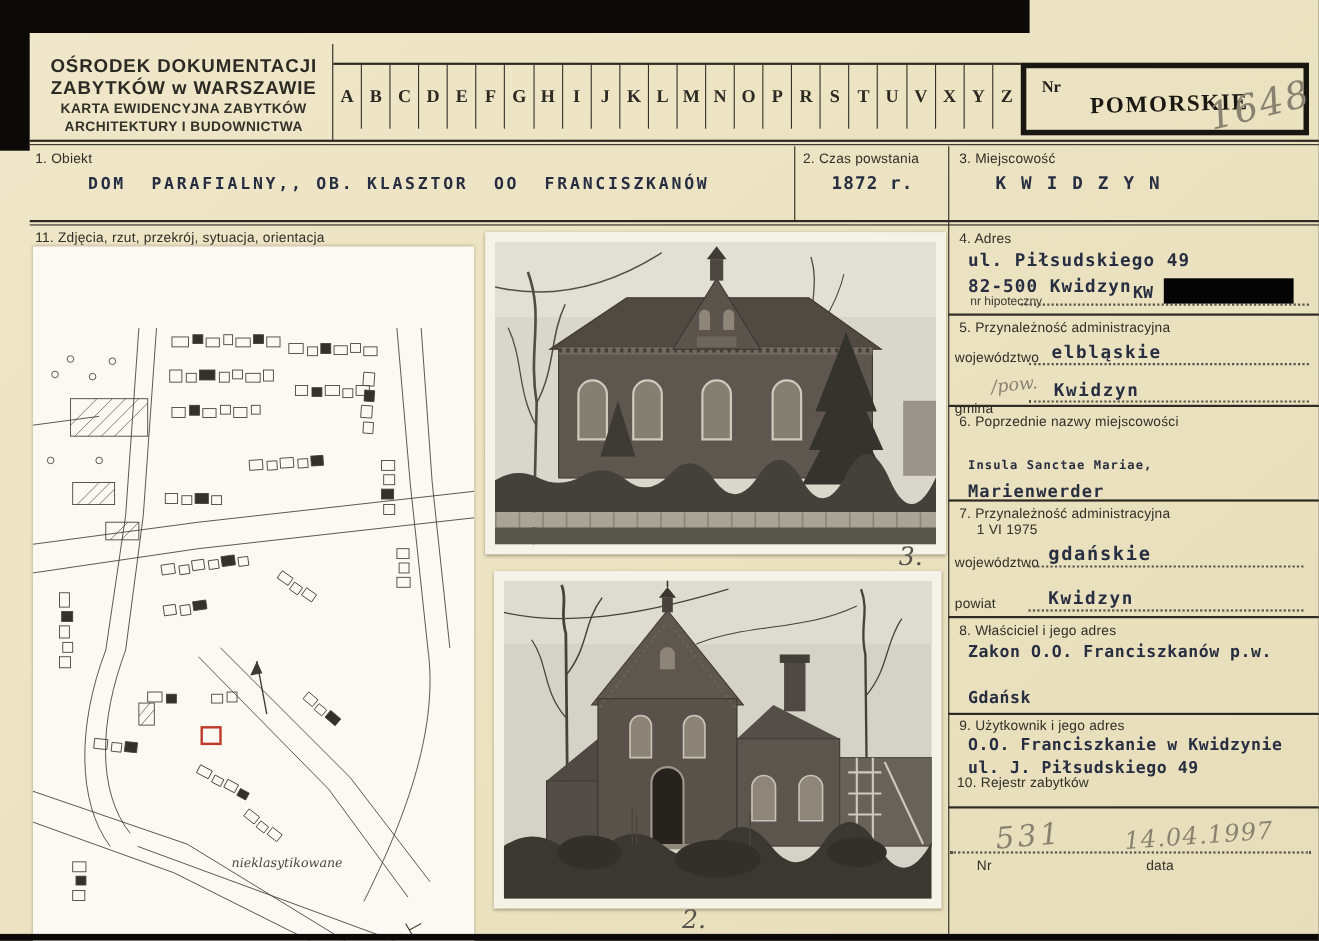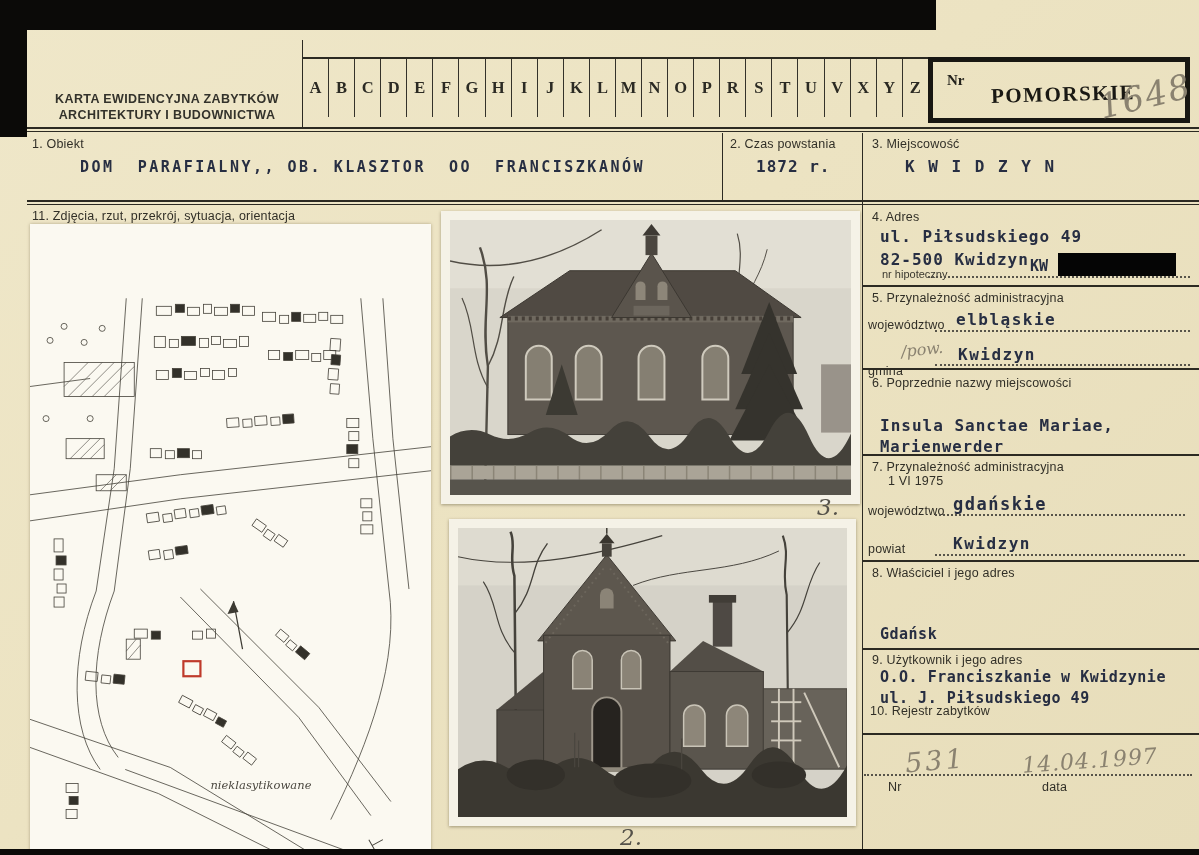--- a/index.html
+++ b/index.html
@@ -35,20 +35,24 @@
   .photo1{left:441px;top:211px;width:401px;height:275px;}
   .photo2{left:449px;top:519px;width:389px;height:289px;}
   .photo svg{width:100%;height:100%;display:block;}
   .caption{position:absolute;font-family:"DejaVu Serif",serif;font-style:italic;color:#55524a;font-size:23px;}
 </style>
 </head>
 <body>
 
 <div class="page">
 
+  <div class="org1">
+    <div>OŚRODEK DOKUMENTACJI</div>
+    <div>ZABYTKÓW w WARSZAWIE</div>
+  </div>
   <div class="org2">
     <div>KARTA EWIDENCYJNA ZABYTKÓW</div>
     <div>ARCHITEKTURY I BUDOWNICTWA</div>
   </div>
 
   <div class="alphabet">
     <span class="cell">A</span>
     <span class="cell">B</span>
     <span class="cell">C</span>
     <span class="cell">D</span>
@@ -398,35 +402,36 @@
   <span class="plabel" style="left:868px;top:318px;">województwo</span>
   <span class="typed" style="left:956px;top:310px;font-size:16px;letter-spacing:1.5px;">elbląskie</span>
   <div class="dotted" style="left:935px;top:330px;width:255px;"></div>
   <span class="plabel" style="left:868px;top:364px;">gmina</span>
   <span class="hand" style="position:absolute;left:901px;top:340px;font-size:16px;transform:rotate(-6deg);">/pow.</span>
   <span class="typed" style="left:958px;top:345px;font-size:16px;letter-spacing:1.5px;">Kwidzyn</span>
   <div class="dotted" style="left:935px;top:364px;width:255px;"></div>
   <div class="hline" style="left:862px;top:368px;width:337px;height:2px;"></div>
 
   <span class="plabel" style="left:872px;top:376px;">6. Poprzednie nazwy miejscowości</span>
-  <span class="typed" style="left:880px;top:416px;font-size:16px;letter-spacing:1px;">Insula Sanctae Mariae,</span>
+  <span class="typed" style="left:880px;top:416px;font-size:11px;letter-spacing:1px;">Insula Sanctae Mariae,</span>
   <span class="typed" style="left:880px;top:438px;font-size:15.5px;letter-spacing:1px;">Marienwerder</span>
   <div class="hline" style="left:862px;top:454px;width:337px;height:2px;"></div>
 
   <span class="plabel" style="left:872px;top:460px;">7. Przynależność administracyjna</span>
   <span class="plabel" style="left:888px;top:474px;">1 VI 1975</span>
   <span class="plabel" style="left:868px;top:504px;">województwo</span>
   <span class="typed" style="left:953px;top:494px;font-size:17px;letter-spacing:1.5px;">gdańskie</span>
   <div class="dotted" style="left:935px;top:514px;width:250px;"></div>
   <span class="plabel" style="left:868px;top:542px;">powiat</span>
   <span class="typed" style="left:953px;top:534px;font-size:16px;letter-spacing:1.5px;">Kwidzyn</span>
   <div class="dotted" style="left:935px;top:554px;width:250px;"></div>
   <div class="hline" style="left:862px;top:560px;width:337px;height:2px;"></div>
 
   <span class="plabel" style="left:872px;top:566px;">8. Właściciel i jego adres</span>
+  <span class="typed" style="left:880px;top:583px;font-size:15px;letter-spacing:.5px;">Zakon O.O. Franciszkanów p.w.</span>
   <span class="typed" style="left:880px;top:625px;font-size:15px;letter-spacing:.5px;">Gdańsk</span>
   <div class="hline" style="left:862px;top:648px;width:337px;height:2px;"></div>
 
   <span class="plabel" style="left:872px;top:653px;">9. Użytkownik i jego adres</span>
   <span class="typed" style="left:880px;top:668px;font-size:15px;letter-spacing:.5px;">O.O. Franciszkanie w Kwidzynie</span>
   <span class="typed" style="left:880px;top:689px;font-size:15px;letter-spacing:.5px;">ul. J. Piłsudskiego 49</span>
   <div class="hline" style="left:862px;top:733px;width:337px;height:2px;"></div>
 
   <span class="plabel" style="left:870px;top:704px;">10. Rejestr zabytków</span>
   <span class="hand" style="position:absolute;left:905px;top:745px;font-size:27px;transform:rotate(-5deg);letter-spacing:3px;">531</span>

